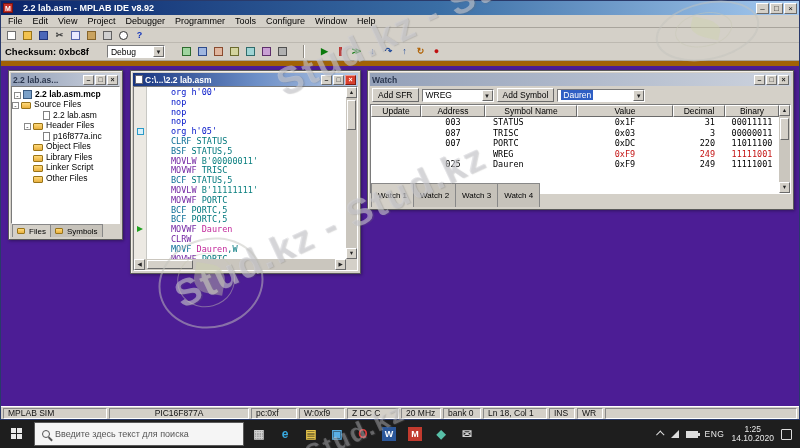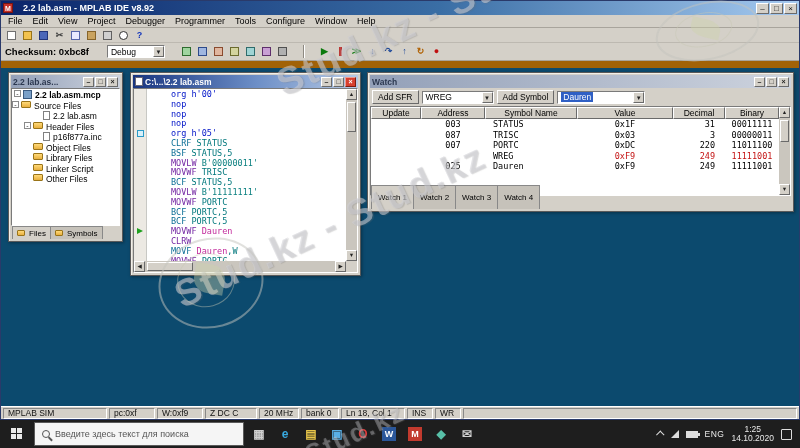--- a/index.html
+++ b/index.html
@@ -23,34 +23,34 @@
 .ico .blk{display:block;width:9px;height:9px;border:1px solid #555}
 .ico .g{font-style:normal;font-size:9px;line-height:1;font-weight:bold}
 .tbsep{width:1px;height:13px;background:#8e8a82;box-shadow:1px 0 0 #fff;margin:0 3px;flex:none}
 .checksum{font-size:9.5px;font-weight:bold;color:#000;white-space:nowrap;margin-right:8px}
 .combo{height:13px;background:#fff;border:1px solid;border-color:#7a7a7a #fff #fff #7a7a7a;display:inline-flex;align-items:center;font-size:8.5px;padding-left:3px;white-space:nowrap}
 .combo-btn{width:11px;height:11px;background:#d4d0c8;border:1px solid;border-color:#fff #6a6a6a #6a6a6a #fff;font-size:6px;line-height:10px;text-align:center;margin-left:3px;color:#222;flex:none}
 .mode{width:58px;justify-content:space-between;margin-right:4px}
 .igroup{display:flex;align-items:center;gap:1px}
 
 
-.mdi{flex:1;position:relative;background:#0c4a6e;overflow:hidden;border-top:7px solid #a16207}
+.mdi{flex:1;position:relative;background:#4c1d95;overflow:hidden;border-top:5px solid #a16207}
 .child{position:absolute;background:#d4d0c8;border:1px solid #5a5a5a;box-shadow:1px 1px 3px rgba(0,0,0,.35),inset 1px 1px 0 #f2efe9;padding:2px}
 .ctitle{height:13px;display:flex;align-items:center;gap:2px;padding:0 2px;font-size:8.5px;font-weight:bold;white-space:nowrap;overflow:hidden}
 .active-t{background:linear-gradient(90deg,#17347f,#6d8fc7 55%,#b6c9e4);color:#fff}
 .inactive-t{background:linear-gradient(90deg,#93a0b8,#cdd3de);color:#2c3850}
 .cico{width:8px;height:9px;background:#fff;border:1px solid #667;flex:none}
 .cbtns{margin-left:auto;display:flex;gap:1px}
 .cwb{width:11px;height:10px;background:#d4d0c8;border:1px solid;border-color:#fff #6a6a6a #6a6a6a #fff;font-size:7px;line-height:8px;text-align:center;color:#222;flex:none}
 .cwb.cls{background:#d8402f;border-color:#ee9c90 #7c1c10 #7c1c10 #ee9c90;color:#fff}
 
 
 .proj{left:7px;top:4px;width:115px;height:170px}
 .treebox{position:absolute;left:2px;right:2px;top:15px;bottom:15px;background:#fff;border:1px solid;border-color:#7a7a7a #fff #fff #7a7a7a;overflow:hidden;padding-top:1px}
-.trow{display:flex;align-items:flex-start;height:10.5px;white-space:nowrap;font-size:8.5px}
+.trow{display:flex;align-items:flex-end;height:10.5px;white-space:nowrap;font-size:8.5px}
 .exp{width:7px;height:7px;border:1px solid #8a8a8a;background:#fff;font-size:7px;line-height:5px;text-align:center;color:#333;margin-right:2px;flex:none}
 .expsp{width:9px;flex:none}
 .ti{margin-right:2px;flex:none}
 .ti.project{width:9px;height:9px;background:#7aa0c8;border:1px solid #3a5a80}
 .ti.folder{width:10px;height:7px;background:linear-gradient(#ffd978,#e8b040);border:1px solid #9a7418;border-radius:1px}
 .ti.file{width:7px;height:9px;background:#fff;border:1px solid #808080}
 .ti.sm{width:8px;height:6px}
 .tlabel{padding-left:1px}
 .tlabel.b{font-weight:bold}
 .ptabs{position:absolute;left:2px;right:2px;bottom:2px;height:13px;display:flex;background:#d4d0c8;padding-left:1px}
@@ -458,20 +458,21 @@
             <span class="wtab">Watch 2</span>
             <span class="wtab">Watch 3</span>
             <span class="wtab">Watch 4</span>
           </div>
       </div>
 
     </div>
 
     <div class="status" id="statusbar">
         <span class="scell c0">MPLAB SIM</span>
+        <span class="scell c1">PIC16F877A</span>
         <span class="scell c2">pc:0xf</span>
         <span class="scell c3">W:0xf9</span>
         <span class="scell c4">Z DC C</span>
         <span class="scell c5">20 MHz</span>
         <span class="scell c6">bank 0</span>
         <span class="scell c7">Ln 18, Col 1</span>
         <span class="scell c8">INS</span>
         <span class="scell c9">WR</span>
         <span class="sfill"></span>
       </div>

